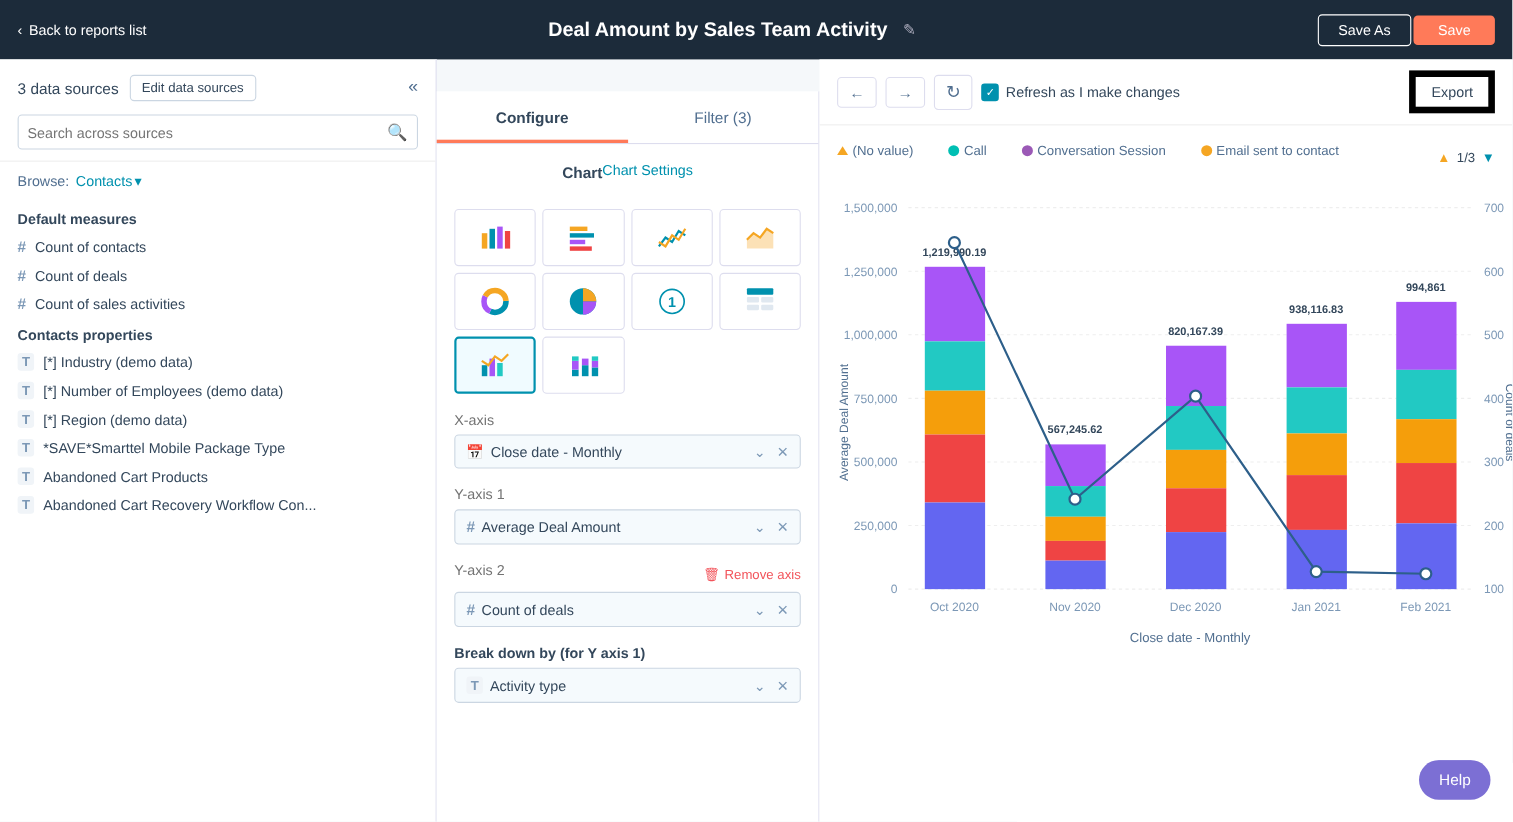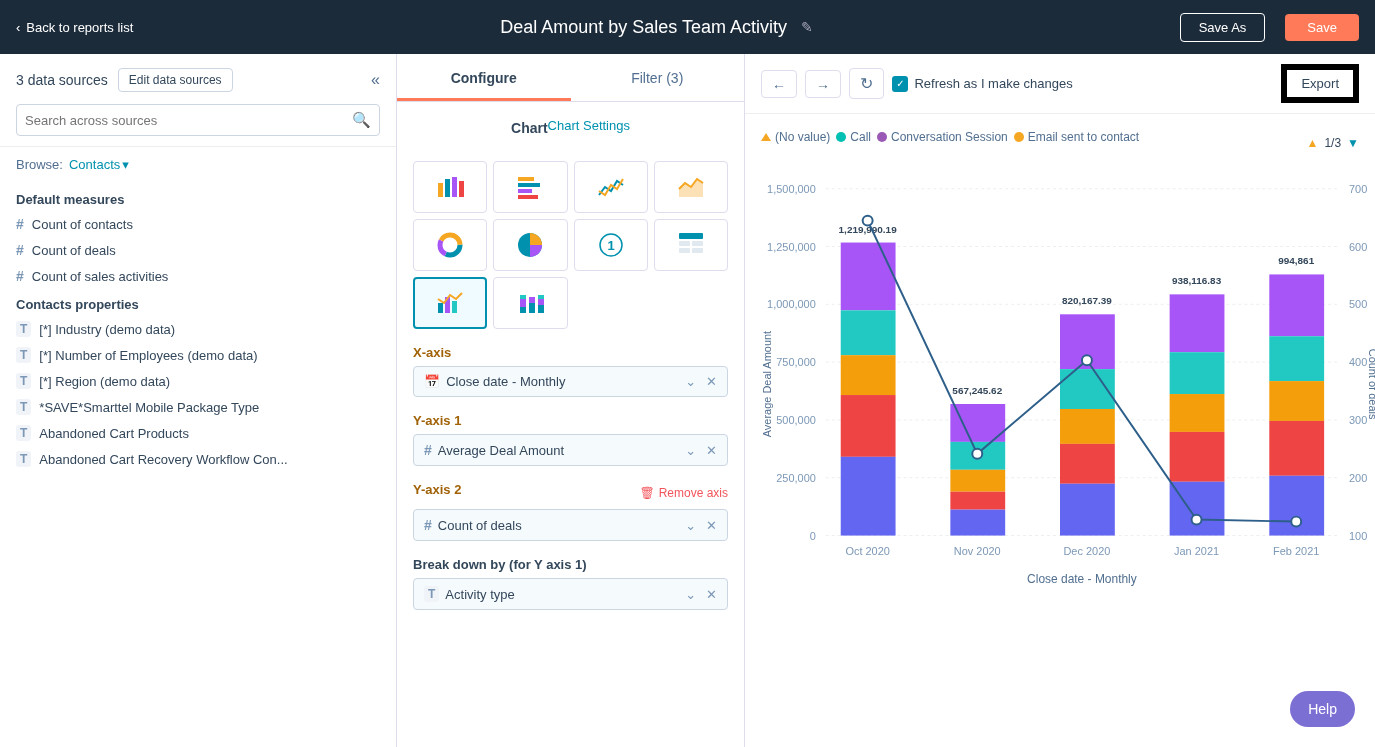--- a/index.html
+++ b/index.html
@@ -5,23 +5,23 @@
     * { box-sizing: border-box; margin: 0; padding: 0; }
     body { font-family: -apple-system, BlinkMacSystemFont, 'Segoe UI', sans-serif; font-size: 13px; background: #f5f8fa; color: #33475b; overflow: hidden; }
 
     
     .header {
       display: flex; align-items: center; justify-content: space-between;
       background: #1c2b3a; color: white; height: 54px; padding: 0 16px;
     }
     .header-left { display: flex; align-items: center; gap: 8px; }
     .back-btn { display: flex; align-items: center; gap: 6px; color: white; background: none; border: none; cursor: pointer; font-size: 13px; }
-    .header-title { font-size: 18px; font-weight: 400; color: white; }
+    .header-title { font-size: 18px; font-weight: 700; color: white; }
     .edit-icon { color: #aab; cursor: pointer; font-size: 14px; margin-left: 6px; }
-    .header-right { display: flex; align-items: center; gap: 20px; }
+    .header-right { display: flex; align-items: center; gap: 2px; }
     .save-as-btn { background: transparent; border: 1.5px solid white; color: white; padding: 6px 18px; border-radius: 4px; cursor: pointer; font-size: 13px; }
     .save-btn { background: #ff7a59; border: none; color: white; padding: 6px 22px; border-radius: 4px; cursor: pointer; font-size: 13px; font-weight: 500; }
 
     
     .main-layout { display: flex; height: calc(747px - 54px); }
 
     
     .sidebar {
       width: 397px; min-width: 397px; background: white; border-right: 1px solid #dde;
       display: flex; flex-direction: column; overflow: hidden;
@@ -41,41 +41,41 @@
     .sidebar-content { flex: 1; overflow-y: auto; padding: 12px 0; }
     .section-title { font-size: 13px; font-weight: 600; color: #33475b; padding: 8px 16px 4px; }
     .measure-item { display: flex; align-items: center; gap: 8px; padding: 5px 16px; font-size: 13px; color: #33475b; cursor: pointer; }
     .hash { color: #7c98b6; font-size: 14px; font-weight: 600; }
     .type-t { color: #7c98b6; font-size: 12px; font-weight: 600; background: #f0f4f8; border-radius: 3px; padding: 1px 4px; }
     .prop-item { display: flex; align-items: center; gap: 8px; padding: 5px 16px; font-size: 13px; color: #33475b; cursor: pointer; }
 
     
     .middle-panel {
       width: 348px; min-width: 348px; background: white; border-right: 1px solid #dde;
-      display: flex; flex-direction: column;
+      display: flex; flex-direction: column; margin-top: 29px;
     }
     .tabs-row { display: flex; border-bottom: 1px solid #dde; }
     .tab-item { flex: 1; text-align: center; padding: 16px 0 12px; font-size: 14px; cursor: pointer; color: #516f90; border-bottom: 3px solid transparent; }
     .tab-item.active { color: #33475b; font-weight: 600; border-bottom: 3px solid #ff7a59; }
     .panel-content { flex: 1; overflow-y: auto; padding: 16px; }
 
     .section-label { font-size: 14px; font-weight: 600; color: #33475b; margin-bottom: 12px; }
     .chart-grid { display: grid; grid-template-columns: repeat(4, 1fr); gap: 6px; margin-bottom: 16px; }
     .chart-icon-btn {
       border: 1px solid #dde; border-radius: 4px; padding: 10px;
       display: flex; align-items: center; justify-content: center;
       cursor: pointer; background: white; height: 52px;
     }
     .chart-icon-btn.active { border: 2px solid #0091ae; background: #f0fbff; }
     .chart-icon-btn svg { width: 28px; height: 28px; }
 
     .chart-settings-link { color: #0091ae; font-size: 13px; cursor: pointer; text-align: right; display: block; margin-bottom: 16px; }
 
     .axis-section { margin-bottom: 16px; }
-    .axis-label { font-size: 13px; font-weight: 700; color: #a16207; margin-bottom: 6px; }
+    .axis-label { font-size: 13px; font-weight: 400; color: #737373; margin-bottom: 6px; }
     .axis-label-row { display: flex; justify-content: space-between; align-items: center; margin-bottom: 6px; }
     .remove-axis-btn { color: #f2545b; font-size: 12px; cursor: pointer; display: flex; align-items: center; gap: 4px; }
     .axis-select {
       display: flex; align-items: center; border: 1px solid #cbd6e2;
       border-radius: 4px; padding: 7px 10px; background: #f5fafd;
       cursor: pointer; gap: 6px;
     }
     .axis-select .label { flex: 1; font-size: 13px; color: #33475b; }
     .axis-select .chevron { color: #7c98b6; }
     .axis-select .close-x { color: #7c98b6; margin-left: 4px; cursor: pointer; }
@@ -88,21 +88,21 @@
     .chart-panel { flex: 1; background: white; display: flex; flex-direction: column; overflow: hidden; }
     .chart-toolbar { display: flex; align-items: center; padding: 10px 16px; border-bottom: 1px solid #eee; gap: 8px; }
     .toolbar-btn { border: 1px solid #dde; background: white; border-radius: 4px; padding: 5px 10px; cursor: pointer; font-size: 14px; color: #516f90; }
     .refresh-btn { border: 1px solid #dde; background: white; border-radius: 4px; padding: 5px 10px; cursor: pointer; font-size: 16px; color: #516f90; }
     .checkbox-label { display: flex; align-items: center; gap: 6px; font-size: 13px; color: #33475b; }
     .checkbox-box { width: 16px; height: 16px; border: 2px solid #0091ae; border-radius: 3px; background: #0091ae; display: flex; align-items: center; justify-content: center; }
     .checkbox-check { color: white; font-size: 10px; }
     .export-btn { margin-left: auto; border: 6px solid #000000; background: white; border-radius: 0; padding: 6px 14px; cursor: pointer; font-size: 13px; color: #33475b; }
 
     .chart-area { flex: 1; padding: 16px; position: relative; overflow: hidden; }
-    .legend { display: flex; align-items: center; gap: 6px; margin-bottom: 12px; font-size: 12px; color: #516f90; flex-wrap: wrap; }
+    .legend { display: flex; align-items: center; gap: 32px; margin-bottom: 12px; font-size: 12px; color: #516f90; flex-wrap: wrap; }
     .legend-item { display: flex; align-items: center; gap: 4px; }
     .legend-dot { width: 10px; height: 10px; border-radius: 50%; }
     .legend-triangle { width: 0; height: 0; border-left: 6px solid transparent; border-right: 6px solid transparent; border-bottom: 9px solid #f5a623; }
 
     
     .help-btn {
       position: fixed; bottom: 20px; right: 20px;
       background: #7c6fd4; color: white; border-radius: 50px;
       padding: 10px 18px; font-size: 14px; cursor: pointer; font-weight: 500;
       border: none; z-index: 100; text-align: center;

